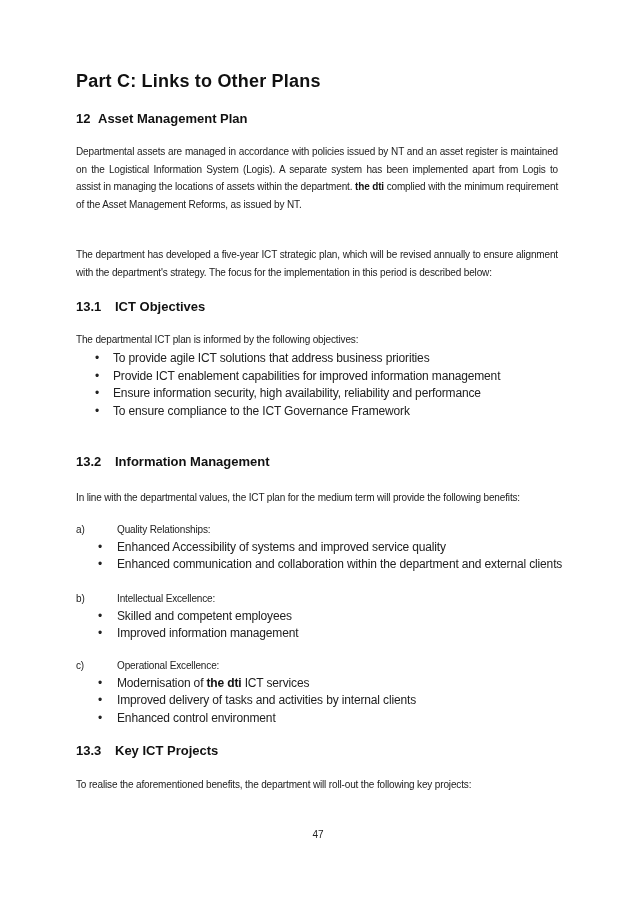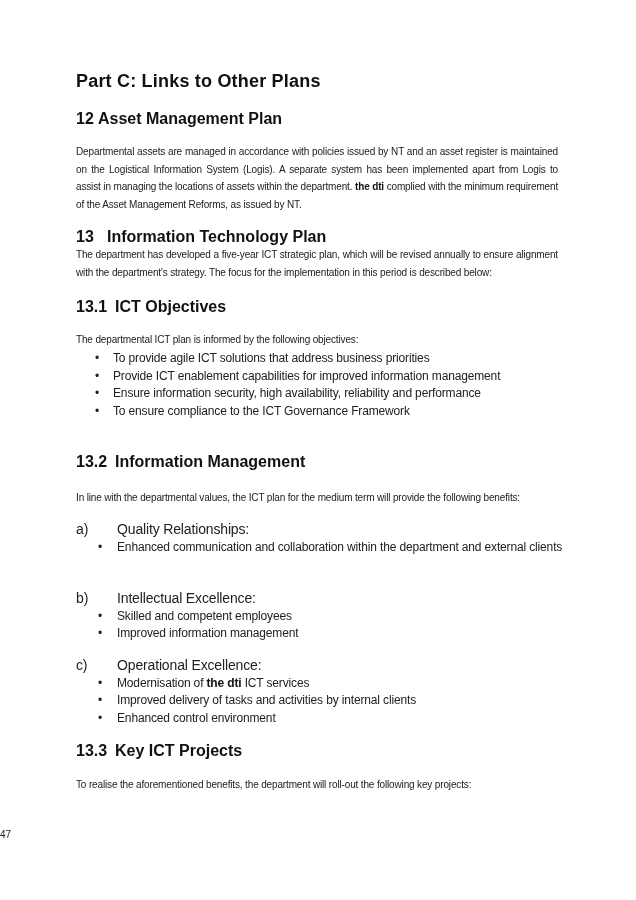--- a/index.html
+++ b/index.html
@@ -23,21 +23,21 @@
   }
   .part-title {
     font-size: 18px;
     line-height: 18px;
     font-weight: bold;
     color: #111111;
     letter-spacing: 0.2px;
     white-space: nowrap;
   }
   .h2 {
-    font-size: 16px;
+    font-size: 13px;
     line-height: 14px;
     font-weight: bold;
     color: #111111;
     white-space: nowrap;
   }
   .h2 .num { display: inline-block; }
   .num-w12  { width: 22px; }
   .num-w13  { width: 31px; }
   .num-w13x { width: 39px; }
   .body {
@@ -63,59 +63,56 @@
     color: #212121;
     white-space: nowrap;
   }
   ul.bullets li::before {
     content: "\2022";
     position: absolute;
     left: 19px;
     top: 0;
   }
   .group-head {
-    font-size: 14px;
+    font-size: 10px;
     line-height: 17.5px;
     letter-spacing: -0.15px;
     color: #212121;
     white-space: nowrap;
   }
   .group-head .glabel {
     display: inline-block;
     width: 41px;
   }
   ul.bullets.gbullets li { padding-left: 41px; }
   ul.bullets.gbullets li::before { left: 22px; }
   b { color: #111111; }
   .page-number {
     position: absolute;
     left: 0;
     width: 636px;
-    text-align: left;
+    text-align: center;
     font-size: 10px;
     line-height: 14px;
     color: #212121;
   }
 </style>
 </head>
 <body>
 
 <div class="page">
 
   <div class="block part-title" style="top:72px">Part C: Links to Other Plans</div>
 
   <div class="block h2" style="top:112px">
     <span class="num num-w12">12</span><span>Asset Management Plan</span>
   </div>
 
   <p class="block body justify" style="top:143px"><span>Departmental assets are managed in accordance with policies issued by NT and an asset register is maintained on the Logistical Information System (Logis). A separate system has been implemented apart from Logis to assist in managing the locations of assets within the department. </span><b>the dti</b><span> complied with the minimum requirement of the Asset Management Reforms, as issued by NT.</span></p>
 
-  <div class="block h2" style="top:230px">
-    <span class="num num-w13">13</span><span>Information Technology Plan</span>
-  </div>
 
   <p class="block body justify" style="top:246px">The department has developed a five-year ICT strategic plan, which will be revised annually to ensure alignment with the department's strategy. The focus for the implementation in this period is described below:</p>
 
   <div class="block h2" style="top:300px">
     <span class="num num-w13x">13.1</span><span>ICT Objectives</span>
   </div>
 
   <p class="block body oneline" style="top:331px">The departmental ICT plan is informed by the following objectives:</p>
 
   <ul class="block bullets" style="top:350px">
@@ -129,20 +126,21 @@
     <span class="num num-w13x">13.2</span><span>Information Management</span>
   </div>
 
   <p class="block body oneline" style="top:489px">In line with the departmental values, the ICT plan for the medium term will provide the following benefits:</p>
 
   <div class="block" style="top:521px">
     <div class="group-head">
       <span class="glabel">a)</span><span>Quality Relationships:</span>
     </div>
     <ul class="bullets gbullets">
+      <li><span>Enhanced Accessibility of systems and improved service quality</span></li>
       <li><span>Enhanced communication and collaboration within the department and external clients</span></li>
     </ul>
   </div>
 
   <div class="block" style="top:590px">
     <div class="group-head">
       <span class="glabel">b)</span><span>Intellectual Excellence:</span>
     </div>
     <ul class="bullets gbullets">
       <li><span>Skilled and competent employees</span></li>

